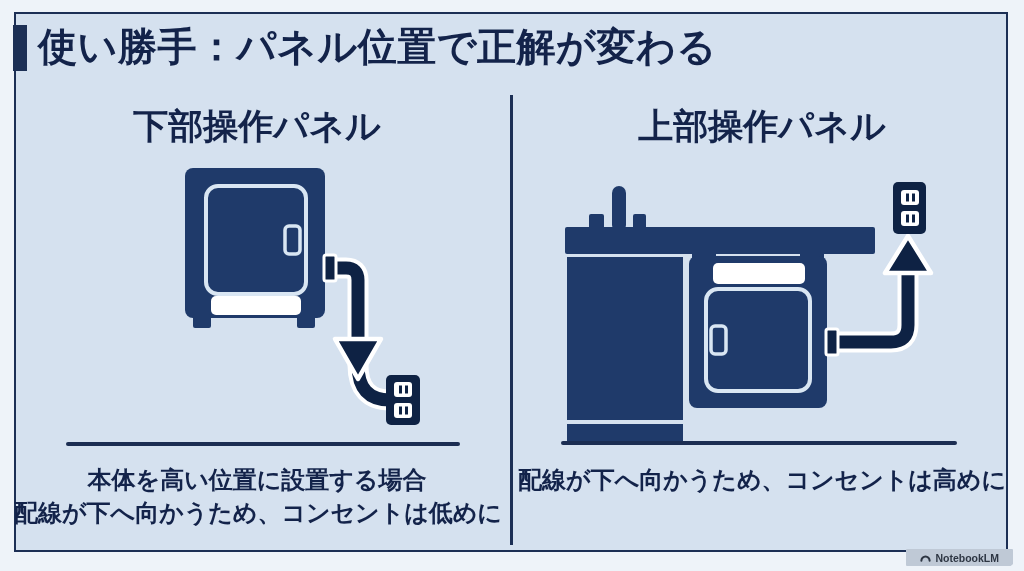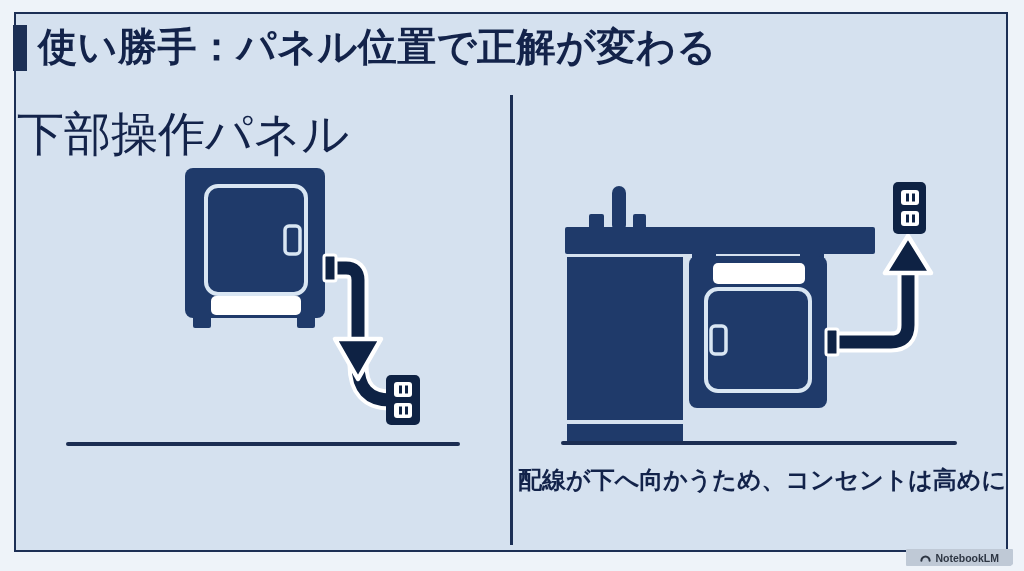--- a/index.html
+++ b/index.html
@@ -9,22 +9,22 @@
   }
   *{box-sizing:border-box;margin:0;padding:0;}
   body{font-family:"Liberation Sans","DejaVu Sans",sans-serif;background:var(--bgOuter);}
   .stage{position:relative;width:1024px;height:571px;background:var(--bgOuter);overflow:hidden;border-radius:30px;}
   .frame{position:absolute;left:14px;top:12px;width:994px;height:540px;
          background:var(--bgInner);border:2.5px solid var(--frame);}
   .title-accent{position:absolute;left:13px;top:25px;width:14px;height:46px;background:var(--frame);}
   .title{position:absolute;left:38px;top:22px;font-size:39px;line-height:50px;font-weight:900;
          color:var(--text);letter-spacing:.5px;white-space:nowrap;}
   .vdivider{position:absolute;left:510px;top:95px;width:3px;height:450px;background:var(--frame);}
-  .heading{position:absolute;top:103px;width:480px;font-size:47px;
-           font-weight:400;color:var(--text);white-space:nowrap;}
+  .heading{position:absolute;top:103px;width:480px;text-align:center;font-size:35px;
+           font-weight:700;color:var(--text);white-space:nowrap;}
   .heading.left{left:17px;} .heading.right{left:522px;}
   .diagram{position:absolute;}
   .left-diagram{left:30px;top:150px;width:460px;height:300px;}
   .right-diagram{left:525px;top:150px;width:475px;height:300px;}
   .left-rule{position:absolute;left:66px;top:442px;width:394px;height:4px;background:var(--rule);border-radius:2px;}
   .caption{position:absolute;top:463px;text-align:center;font-size:24px;font-weight:900;
            color:var(--text);line-height:33px;white-space:nowrap;}
   .caption.left{left:14px;width:486px;} .caption.right{left:518px;width:488px;}
   .watermark{position:absolute;right:11px;bottom:5px;height:17px;display:flex;align-items:center;
              gap:4px;padding:0 14px;background:var(--wmBg);color:var(--wmText);
@@ -42,20 +42,21 @@
 </head>
 <body>
 
 <div class="stage">
   <div class="frame"></div>
   <div class="title-accent"></div>
   <h1 class="title">使い勝手：パネル位置で正解が変わる</h1>
   <div class="vdivider"></div>
 
   <div class="heading left">下部操作パネル</div>
+  <div class="heading right">上部操作パネル</div>
 
   <svg class="diagram left-diagram" viewBox="0 0 460 300">
     <g>
       <rect x="155" y="18" width="140" height="150" rx="8" class="f-navy"></rect>
       <rect x="163" y="164" width="18" height="14" rx="2" class="f-navy"></rect>
       <rect x="267" y="164" width="18" height="14" rx="2" class="f-navy"></rect>
       <rect x="176" y="36" width="100" height="108" rx="12" class="door"></rect>
       <rect x="255" y="76" width="15" height="28" rx="4" class="door-h"></rect>
       <rect x="181" y="146" width="90" height="19" rx="5" class="f-white"></rect>
     </g>
@@ -108,20 +109,24 @@
       <rect x="387" y="43.5" width="3" height="8" class="f-dark"></rect>
       <rect x="376" y="61" width="18" height="15" rx="3" class="f-white"></rect>
       <rect x="381" y="64.5" width="3" height="8" class="f-dark"></rect>
       <rect x="387" y="64.5" width="3" height="8" class="f-dark"></rect>
     </g>
     <rect x="36" y="291" width="396" height="4" rx="2" class="f-rule"></rect>
   </svg>
 
   <div class="left-rule"></div>
 
+  <div class="caption left">
+    <div>本体を高い位置に設置する場合</div>
+    <div>配線が下へ向かうため、コンセントは低めに</div>
+  </div>
   <div class="caption right">
     <div>配線が下へ向かうため、コンセントは高めに</div>
   </div>
 
   <div class="watermark">
     <svg class="wm-logo" viewBox="0 0 12 12">
       <path d="M1.5 9.5 A4.5 4.5 0 1 1 10.5 9.5" fill="none" stroke="#2e3643" stroke-width="2.2" stroke-linecap="round"></path>
     </svg>
     <span>NotebookLM</span>
   </div>

